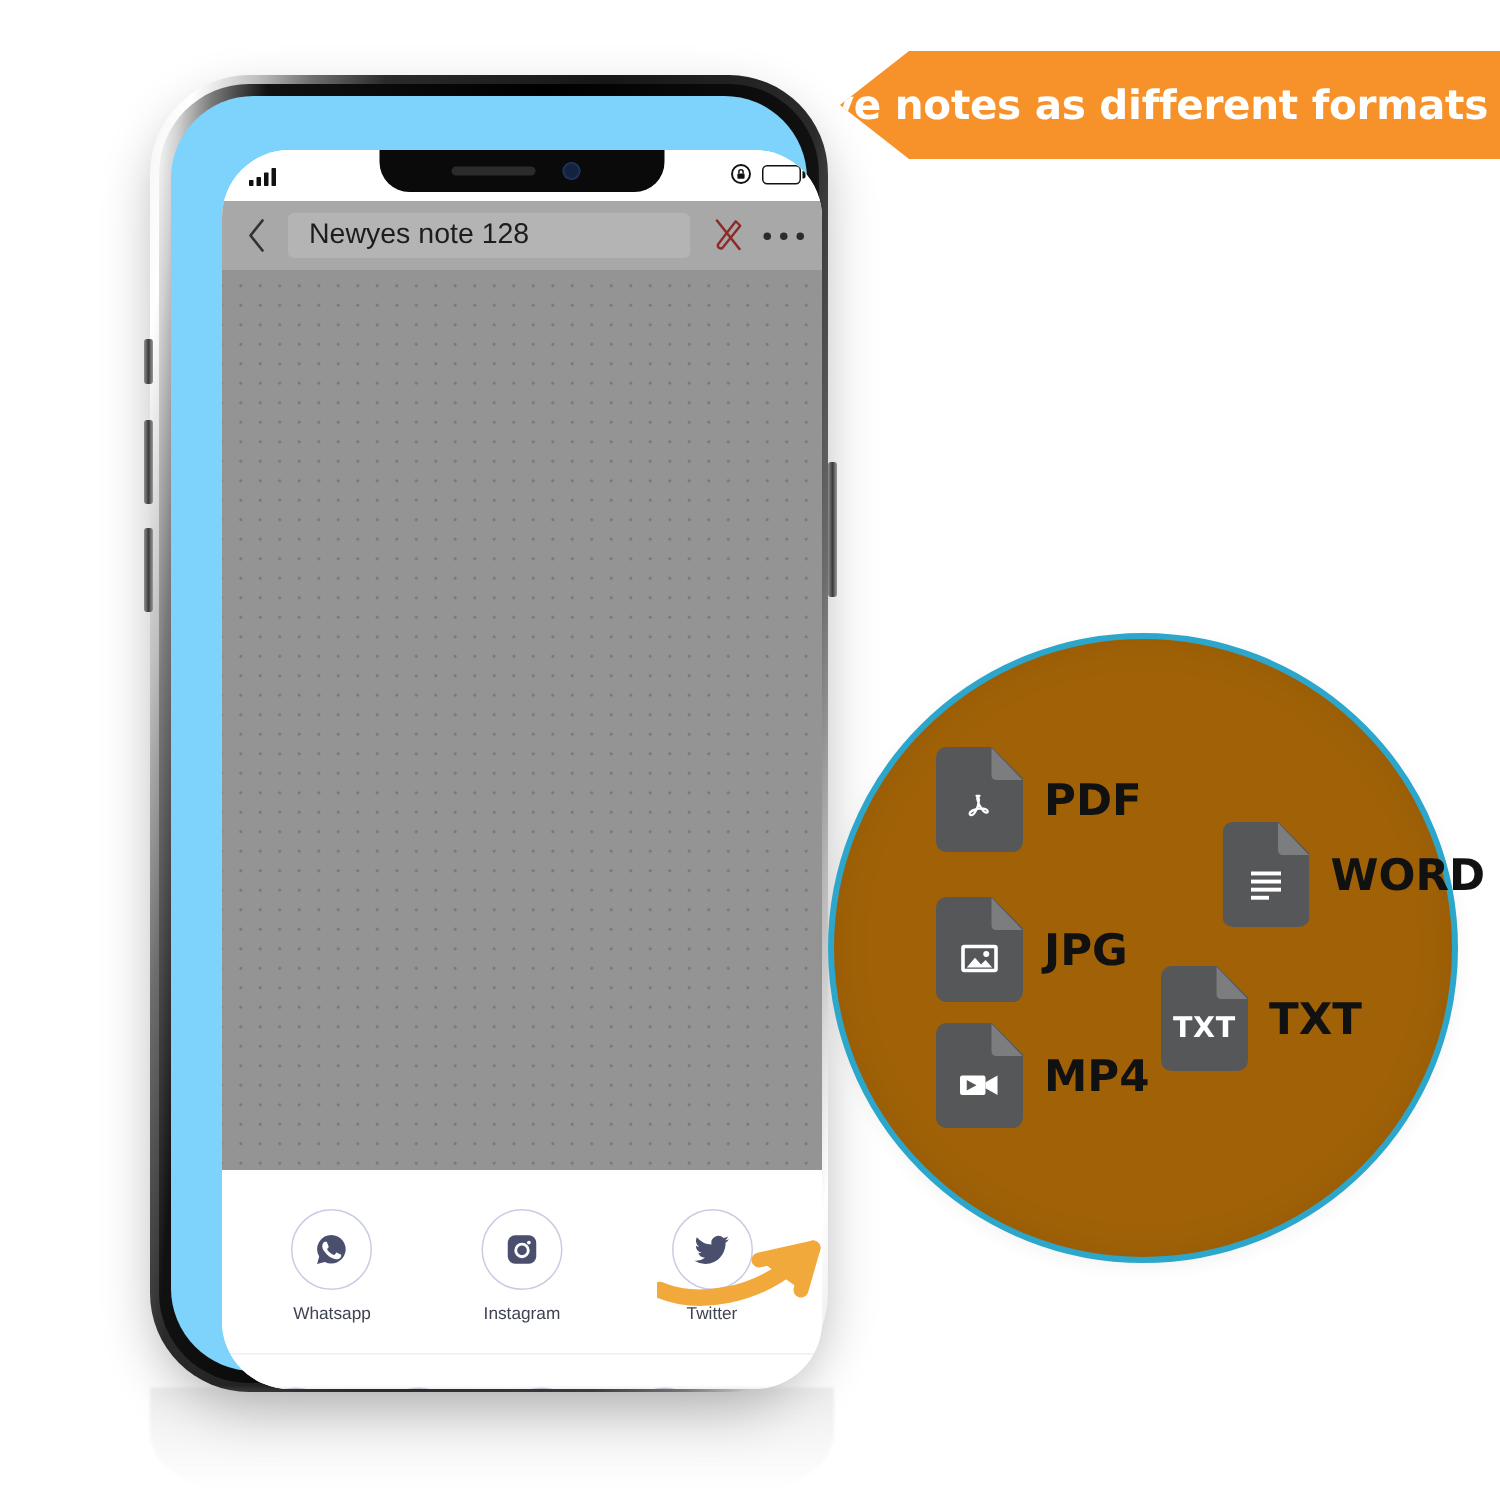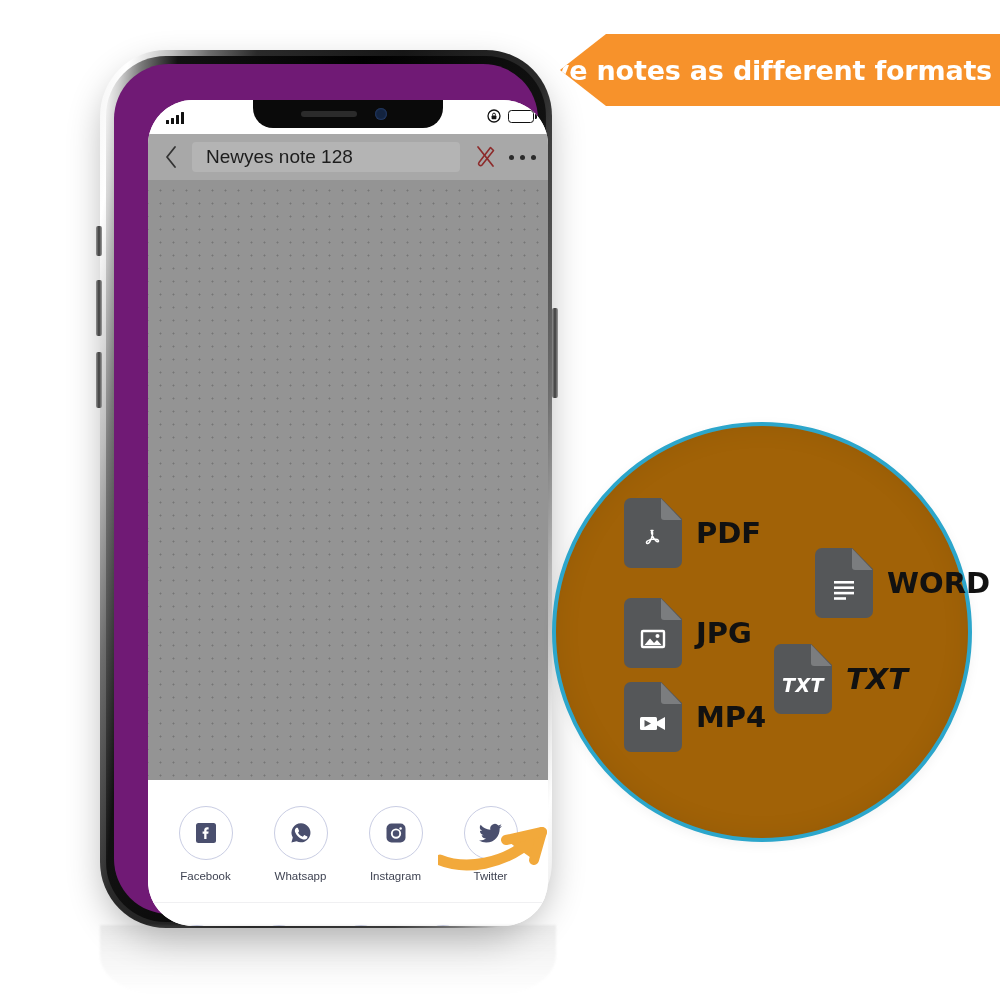--- a/index.html
+++ b/index.html
@@ -39,21 +39,21 @@
     background: linear-gradient(100deg,#f4f4f4 0%,#ffffff 5%,#bdbdbd 12%,#6d6d6d 18%,
       #2a2a2a 26%, #161616 50%, #2a2a2a 74%, #6d6d6d 84%, #c9c9c9 91%, #ffffff 96%, #e6e6e6 100%);
   }
   .phone-mid {
     position: absolute; left: 14px; top: 16px; width: 440px; height: 866px;
     border-radius: 60px;
     background: linear-gradient(95deg,#ffffff 0%,#d0d0d0 3%,#7a7a7a 7%,#111 14%,#000 50%,#111 86%,#7a7a7a 94%,#dcdcdc 98%,#fff 100%);
   }
   .phone-bezel {
     position: absolute; left: 22px; top: 24px; width: 424px; height: 850px;
-    border-radius: 55px; background: #701a75;
+    border-radius: 55px; background: #7dd3fc;
   }
   .screen {
     position: absolute; left: 34px; top: 36px; width: 400px; height: 826px;
     border-radius: 45px; overflow: hidden; background: #ffffff;
   }
   .notch {
     position: absolute; left: 50%; transform: translateX(-50%); top: 0;
     width: 190px; height: 28px; background: #0a0a0a;
     border-bottom-left-radius: 20px; border-bottom-right-radius: 20px; z-index: 40;
   }
@@ -255,29 +255,20 @@
               <i></i>
           </div>
         </div>
 
         <div class="canvas"></div>
 
         <div class="sheet">
 
           <div class="share-row">
 
-            <div class="cell">
-              <div class="circle-btn">
-                <svg width="26" height="26" viewBox="0 0 26 26">
-                  <rect x="3" y="3" width="20" height="20" rx="2.5" fill="#4a4f6e"></rect>
-                  <path d="M15.6 9.4h-1.3c-.45 0-.8.35-.8.8v1.3h2.1l-.3 2.2h-1.8v5.3h-2.3v-5.3H9.6v-2.2h1.6v-1.5c0-1.55 1.25-2.8 2.8-2.8h1.6z" fill="#fff"></path>
-                </svg>
-              </div>
-              <div class="cell-label">Facebook</div>
-            </div>
 
             <div class="cell">
               <div class="circle-btn">
                 <svg width="26" height="26" viewBox="0 0 26 26">
                   <path d="M13 3.3a9.5 9.5 0 0 0-8.2 14.3L3.4 22.6l5.2-1.35A9.5 9.5 0 1 0 13 3.3z" fill="#4a4f6e"></path>
                   <path d="M10.1 8.4c-.25-.55-.5-.55-.75-.56h-.6c-.2 0-.55.08-.83.4-.28.33-1.08 1.05-1.08 2.57s1.1 2.98 1.26 3.18c.16.2 2.15 3.45 5.31 4.7 2.63 1.03 3.16.83 3.73.77.57-.05 1.84-.75 2.1-1.48.26-.73.26-1.35.18-1.48-.08-.13-.28-.2-.6-.36-.3-.15-1.84-.9-2.12-1.01-.29-.1-.5-.15-.7.16-.2.3-.8 1-.98 1.2-.18.2-.36.23-.67.08-.3-.15-1.3-.48-2.47-1.52-.91-.81-1.53-1.81-1.71-2.12-.18-.3-.02-.47.13-.62.14-.14.3-.36.46-.54.15-.18.2-.3.3-.5.1-.2.05-.38-.02-.53-.08-.15-.67-1.68-.94-2.3z" fill="#fff"></path>
                 </svg>
               </div>
               <div class="cell-label">Whatsapp</div>
             </div>
@@ -407,21 +398,21 @@
             <rect x="5" y="4" width="20" height="2.6" fill="#fff"></rect>
             <rect x="5" y="9.4" width="20" height="2.6" fill="#fff"></rect>
             <rect x="5" y="14.8" width="20" height="2.6" fill="#fff"></rect>
             <rect x="5" y="20.2" width="12" height="2.6" fill="#fff"></rect>
           </svg>
         </span>
       </span>
       <span class="fmt-label">WORD</span>
     </div>
 
-    <div class="fmt" style="left:218px; top:218px;font-style:italic;">
+    <div class="fmt" style="left:218px; top:218px;">
       <span class="fileicon">
         <span class="body"></span>
           <span class="fold"></span>
         <span class="glyph">
           <span class="txt-glyph">TXT</span>
         </span>
       </span>
       <span class="fmt-label">TXT</span>
     </div>
 

